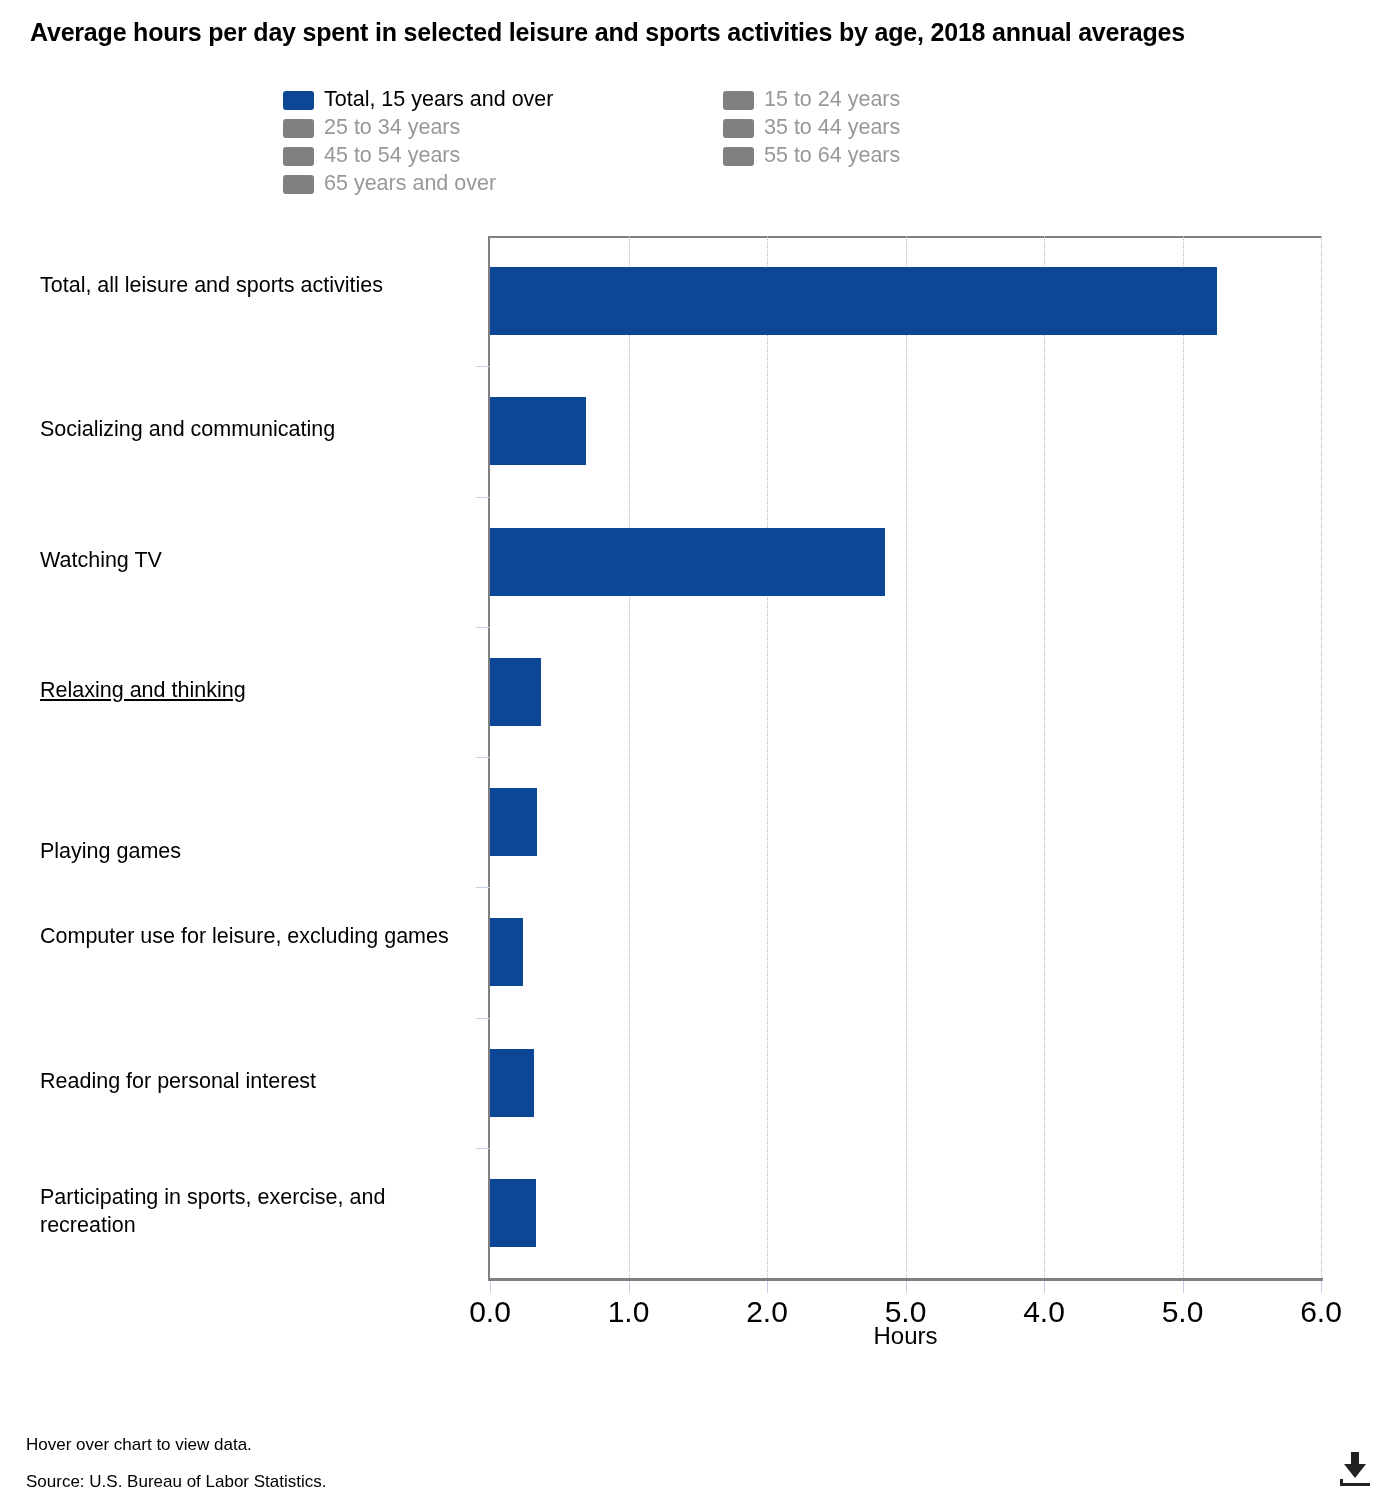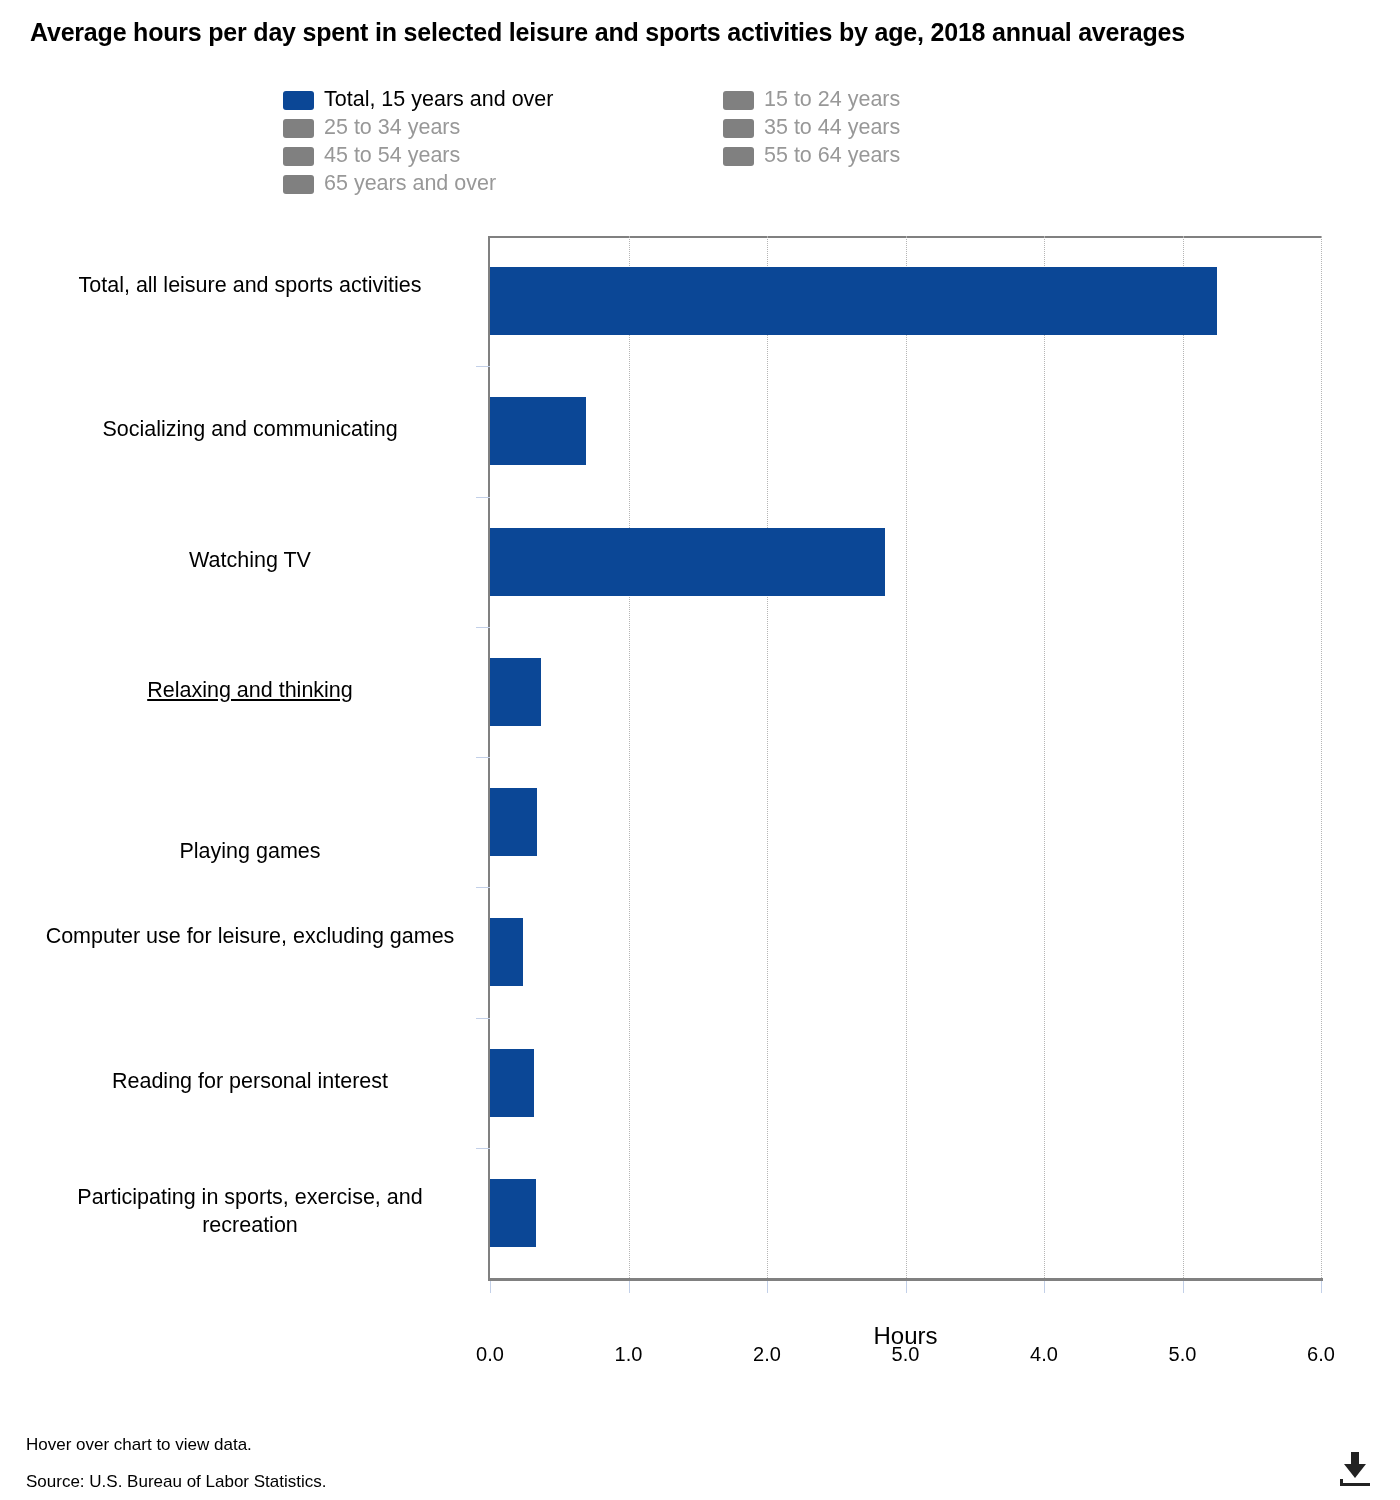--- a/index.html
+++ b/index.html
@@ -97,25 +97,24 @@
   .tick-mark {
     position: absolute;
     top: 1045px;
     width: 1px;
     height: 12px;
     background: #c3d0e8;
   }
   .tick-label {
     position: absolute;
     top: 1059px;
-    font-size: 20px;
+    font-size: 30px;
     color: #000;
     transform: translateX(-50%);
     white-space: nowrap;
-    margin-top: 48px;
   }
 
   
   .row-sep {
     position: absolute;
     left: -14px;
     width: 14px;
     height: 1px;
     background: #c3d0e8;
   }
@@ -123,21 +122,21 @@
   
   .bar {
     position: absolute;
     height: 68px;
     background: #0b4796;
   }
   .cat-label-wrap {
     position: absolute;
     left: -450px;
     width: 420px;
-    text-align: center;
+    text-align: left;
     font-size: 21.5px;
     line-height: 28px;
     color: #000;
   }
 
   
   .axis-title {
     position: absolute;
     left: 490px;
     top: 1322px;

